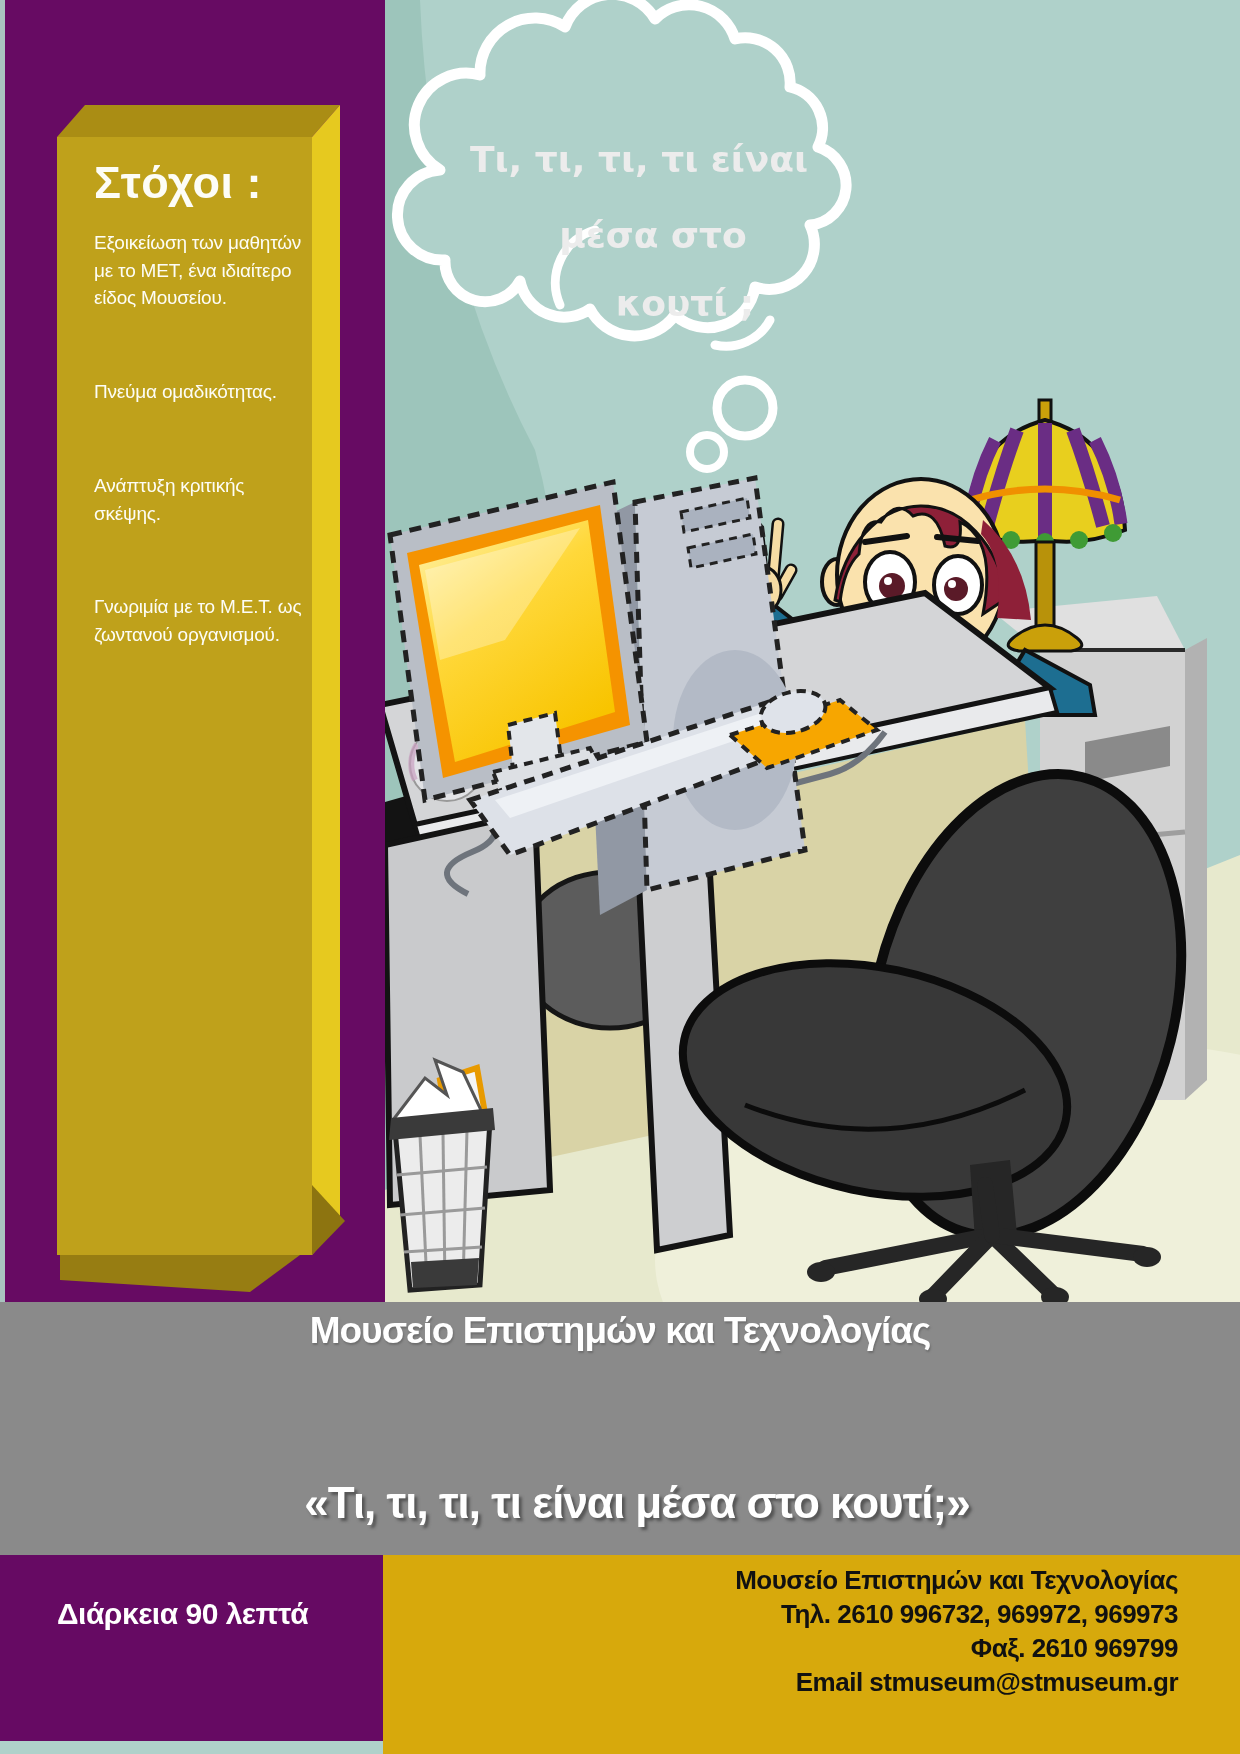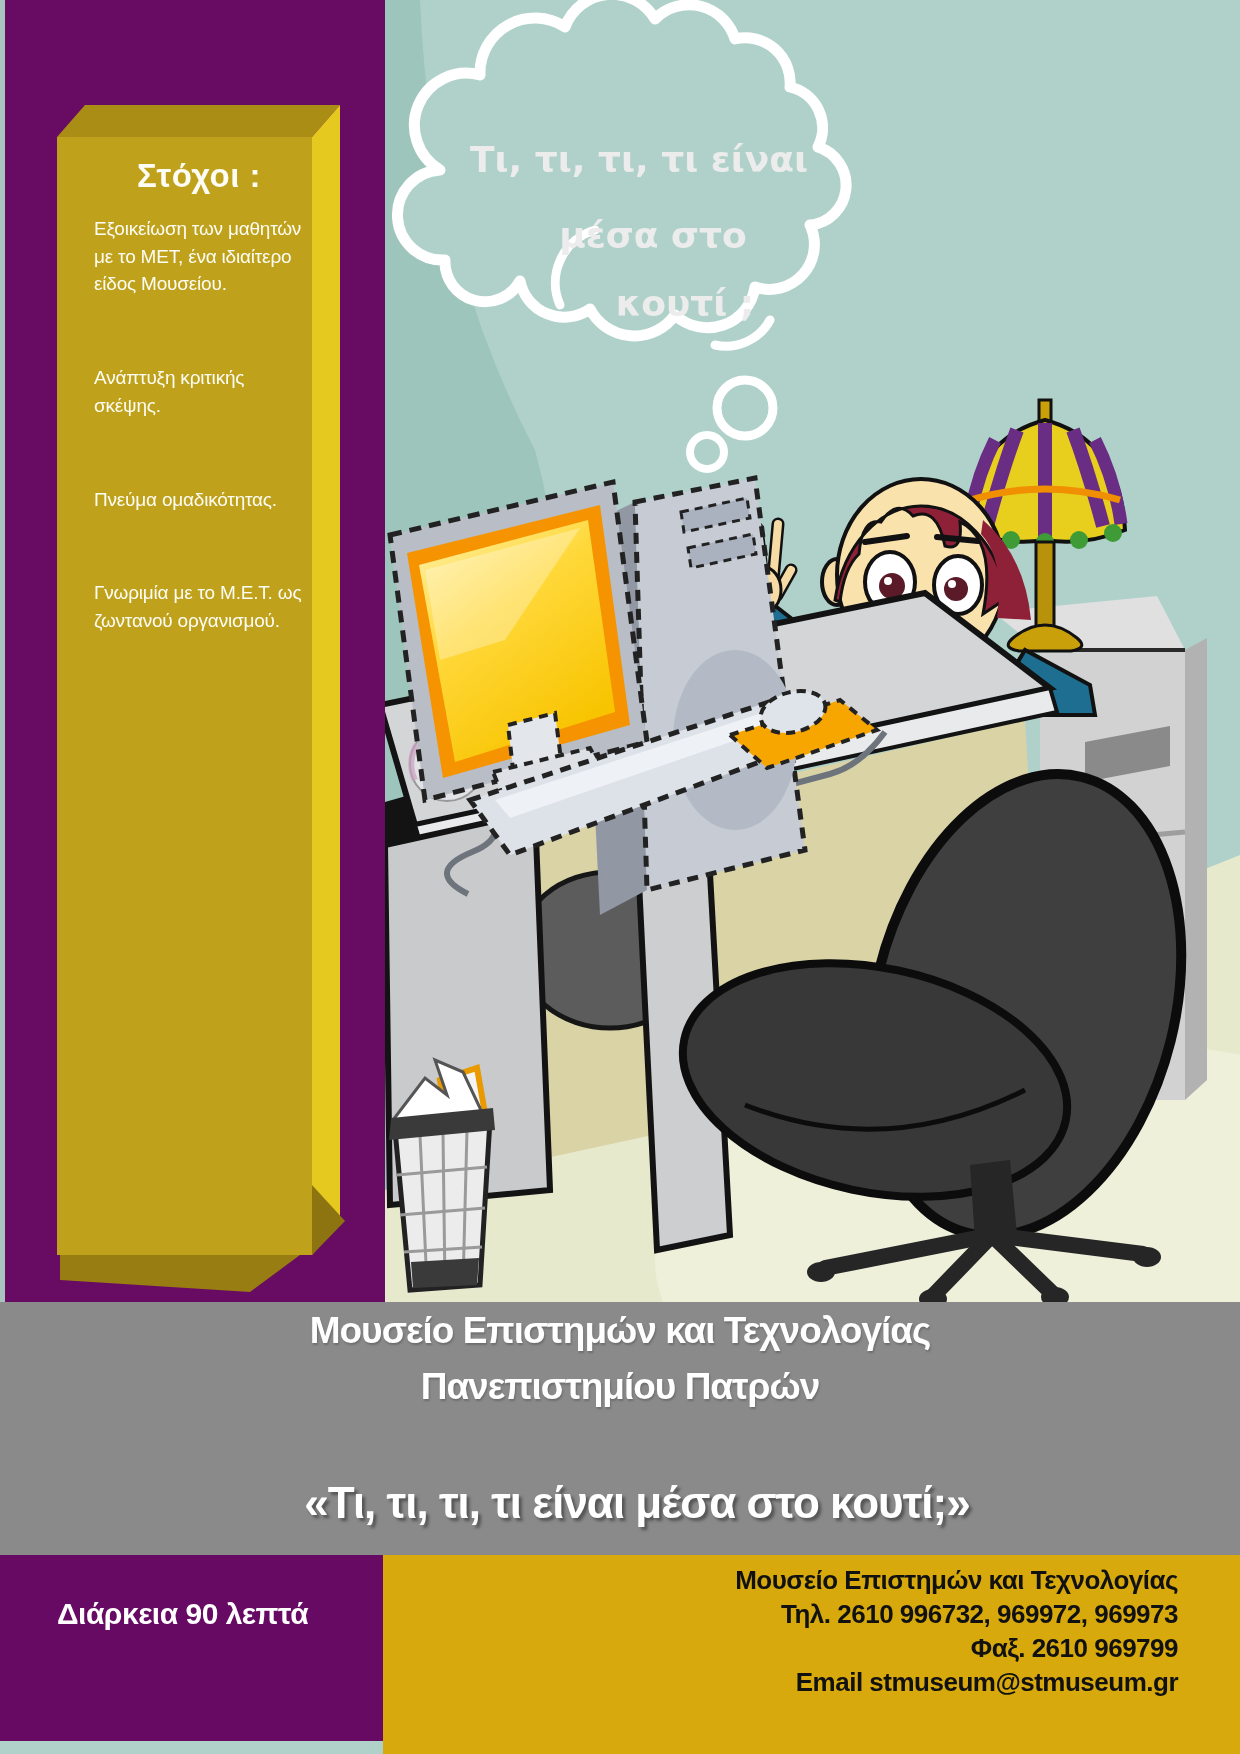--- a/index.html
+++ b/index.html
@@ -9,21 +9,21 @@
     font-family:"Liberation Sans", sans-serif;
   }
   
   .sidebar{position:absolute;left:0;top:0;width:385px;height:1302px;background:#670b63;}
   .edge-strip{position:absolute;left:0;top:0;width:5px;height:1302px;background:#a9c3bf;}
   .goldbox-svg{position:absolute;left:0;top:0;}
   .goals-text{
     position:absolute;left:57px;top:137px;width:255px;height:1118px;
     box-sizing:border-box;padding:20px 8px 0 37px;color:#fdfdf6;
   }
-  .goals-heading{font-size:33px;font-weight:700;margin:0 0 20px 0;letter-spacing:.5px;text-align:center;}
+  .goals-heading{font-size:45px;font-weight:700;margin:0 0 20px 0;letter-spacing:.5px;}
   .goal{font-size:19px;line-height:1.46;margin:0 0 66px 0;letter-spacing:-.2px;}
   
   .illustration{position:absolute;left:385px;top:0;width:855px;height:1302px;}
   .bubble-text{font-family:"DejaVu Sans", sans-serif;font-weight:600;font-size:36px;fill:#ececec;}
   
   .banner{
     position:absolute;left:0;top:1302px;width:1240px;height:253px;background:#8a8a8a;
     color:#ffffff;text-align:center;
   }
   .banner-line1{position:absolute;top:8px;left:0;width:100%;font-size:37px;font-weight:700;letter-spacing:-1px;text-shadow:1px 2px 2px #6e6e6e;}
@@ -50,22 +50,22 @@
     <svg class="goldbox-svg" width="385" height="1302" viewBox="0 0 385 1302">
       <polygon points="57,137 85,105 340,105 312,137" fill="#aa8d14"></polygon>
       <polygon points="312,137 340,105 340,1222 312,1255" fill="#e6c91f"></polygon>
       <rect x="57" y="137" width="255" height="1118" fill="#bfa11b"></rect>
       <polygon points="312,1255 312,1185 345,1221" fill="#8d7410"></polygon>
       <polygon points="60,1255 300,1255 250,1292 60,1280" fill="#977d12"></polygon>
     </svg>
     <div class="goals-text">
       <div class="goals-heading">Στόχοι :</div>
       <div class="goal">Εξοικείωση των μαθητών με το ΜΕΤ, ένα ιδιαίτερο είδος Μουσείου.</div>
+      <div class="goal">Πνεύμα ομαδικότητας.</div>
       <div class="goal">Ανάπτυξη κριτικής σκέψης.</div>
-      <div class="goal">Πνεύμα ομαδικότητας.</div>
       <div class="goal">Γνωριμία με το Μ.Ε.Τ. ως ζωντανού οργανισμού.</div>
     </div>
   </div>
 
   <svg class="illustration" width="855" height="1302" viewBox="0 0 855 1302">
     <defs>
       <linearGradient id="gScreen" x1="0" y1="0" x2="0.6" y2="1">
         <stop offset="0" stop-color="#fff3ae"></stop>
         <stop offset="0.45" stop-color="#ffd83a"></stop>
         <stop offset="1" stop-color="#f8c400"></stop>
@@ -242,21 +242,20 @@
         <ellipse cx="436" cy="1272" rx="14" ry="10"></ellipse>
           <ellipse cx="548" cy="1299" rx="14" ry="10"></ellipse>
         <ellipse cx="670" cy="1297" rx="14" ry="10"></ellipse>
           <ellipse cx="762" cy="1257" rx="14" ry="10"></ellipse>
       </g>
     </g>
   </svg>
 
   <div class="banner">
     <div class="banner-line1">Μουσείο Επιστημών και Τεχνολογίας</div>
-    <div class="banner-line2">Πανεπιστημίου Πατρών</div>
     <div class="banner-headline">«Τι, τι, τι, τι είναι μέσα στο κουτί;»</div>
   </div>
 
   <div class="footer">
     <div class="footer-left">
       <div class="duration">Διάρκεια  90 λεπτά</div>
     </div>
     <div class="footer-right">
       <div class="contact">
         <div>Μουσείο Επιστημών και Τεχνολογίας</div>

